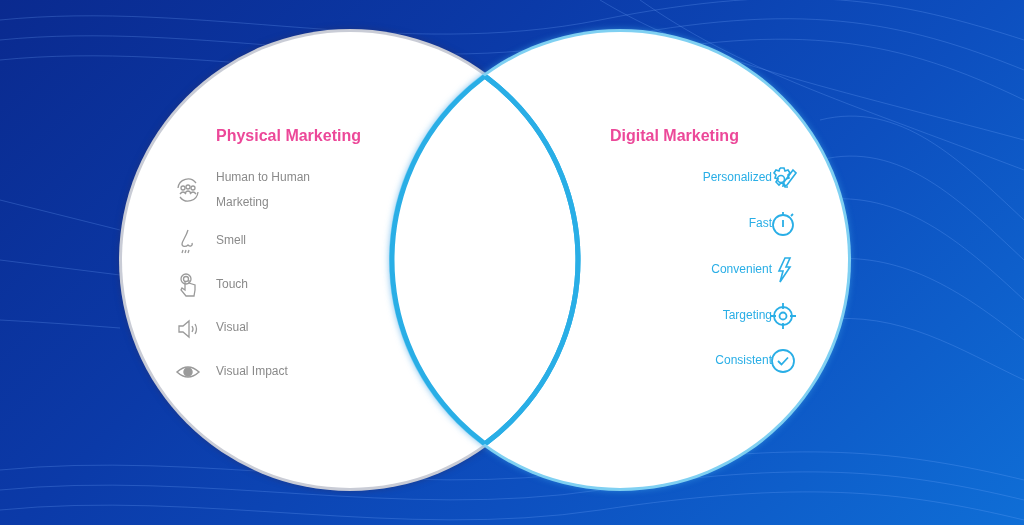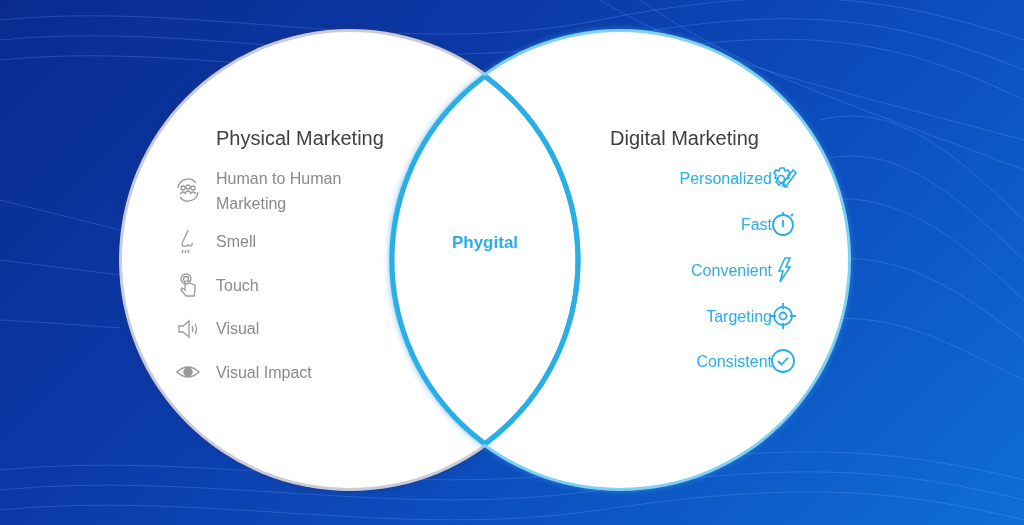--- a/index.html
+++ b/index.html
@@ -7,22 +7,22 @@
          font-family:"Liberation Sans", "DejaVu Sans", sans-serif; }
   .bg { position:absolute; inset:0;
         background: linear-gradient(135deg, #0a2a8f 0%, #0b3aa8 35%, #0d4fbf 65%, #0f6ed6 100%); }
   .bg svg { position:absolute; inset:0; }
   .circle { position:absolute; border-radius:50%; background:#ffffff; }
   .left-circle { left:122px; top:32px; width:456px; height:456px;
                  box-shadow: 0 0 0 3px #c9ccd6, 0 0 6px 3px rgba(40,50,110,0.6); }
   .right-circle { left:392px; top:32px; width:456px; height:456px;
                   box-shadow: 0 0 0 3px #7fd0f2, 0 0 6px 3px rgba(60,160,230,0.6); }
   .lens { position:absolute; left:0; top:0; width:1024px; height:525px; pointer-events:none; }
-  .title { position:absolute; font-weight:normal; font-size:20px; color:#404040; }
-  .item { position:absolute; font-size:16px; }
+  .title { position:absolute; font-weight:bold; font-size:16px; color:#ec4899; }
+  .item { position:absolute; font-size:12px; }
   .left-item { color:#8a8a8a; left:216px; }
   .right-item { color:#29aee6; text-align:left; right:252px; }
   .icon { position:absolute; width:28px; height:28px; }
   .icon svg { width:28px; height:28px; }
   .center-label { position:absolute; left:405px; width:160px; text-align:center;
                   color:#29aee6; font-weight:bold; font-size:17px; line-height:28px; top:229px; }
 </style>
 </head>
 <body>
 
@@ -108,21 +108,20 @@
 
 <div class="icon" style="left:174px; top:358px;">
   <svg viewBox="0 0 28 28" fill="none" stroke="#9a9a9a" stroke-width="1.5">
     <path d="M3 14 Q14 4 25 14 Q14 24 3 14 z"></path>
     <circle cx="14" cy="14" r="4" fill="#9a9a9a"></circle>
   </svg>
 </div>
 <div class="item left-item" style="top:364px;">Visual Impact</div>
 
 <div class="center-label">
-  <div>Phygital</div>
 </div>
 
 <div class="title" style="left:610px; top:127px;">Digital Marketing</div>
 
 <div class="item right-item" style="top:170px;">Personalized</div>
 <div class="icon" style="left:769px; top:165px;">
   <svg viewBox="0 0 28 28" fill="none" stroke="#29aee6" stroke-width="1.6">
     <path d="M11 3 h4 l1 3 l3 -1 l2 3 l-2 2 l1 3 l-3 1 v0 M11 3 l-1 3 l-3-1 l-2 3 l2 2 l-1 3 l3 1 l-2 3 l3 3 l2-2 l3 1 l1 3 h3"></path>
     <circle cx="12" cy="14" r="3.5"></circle>
     <path d="M24 5 l3 3 l-9 12 l-4 1 l1-4 z"></path>

